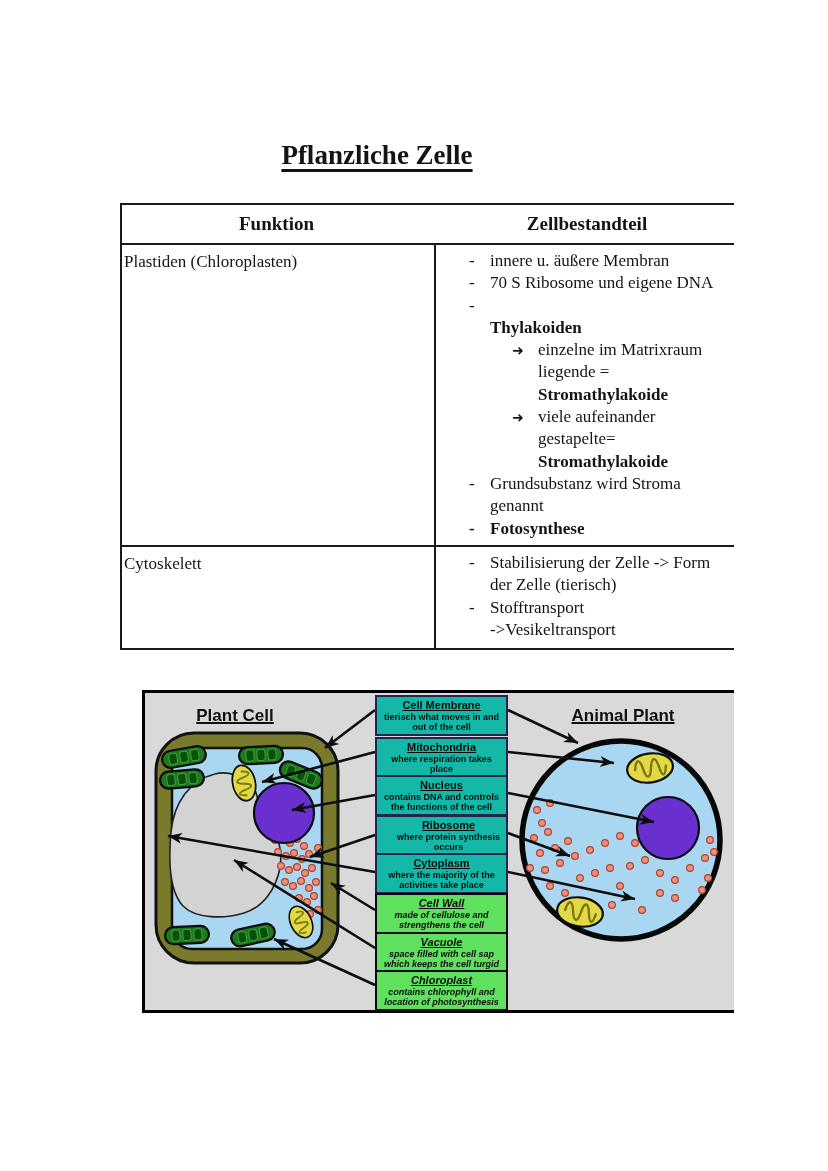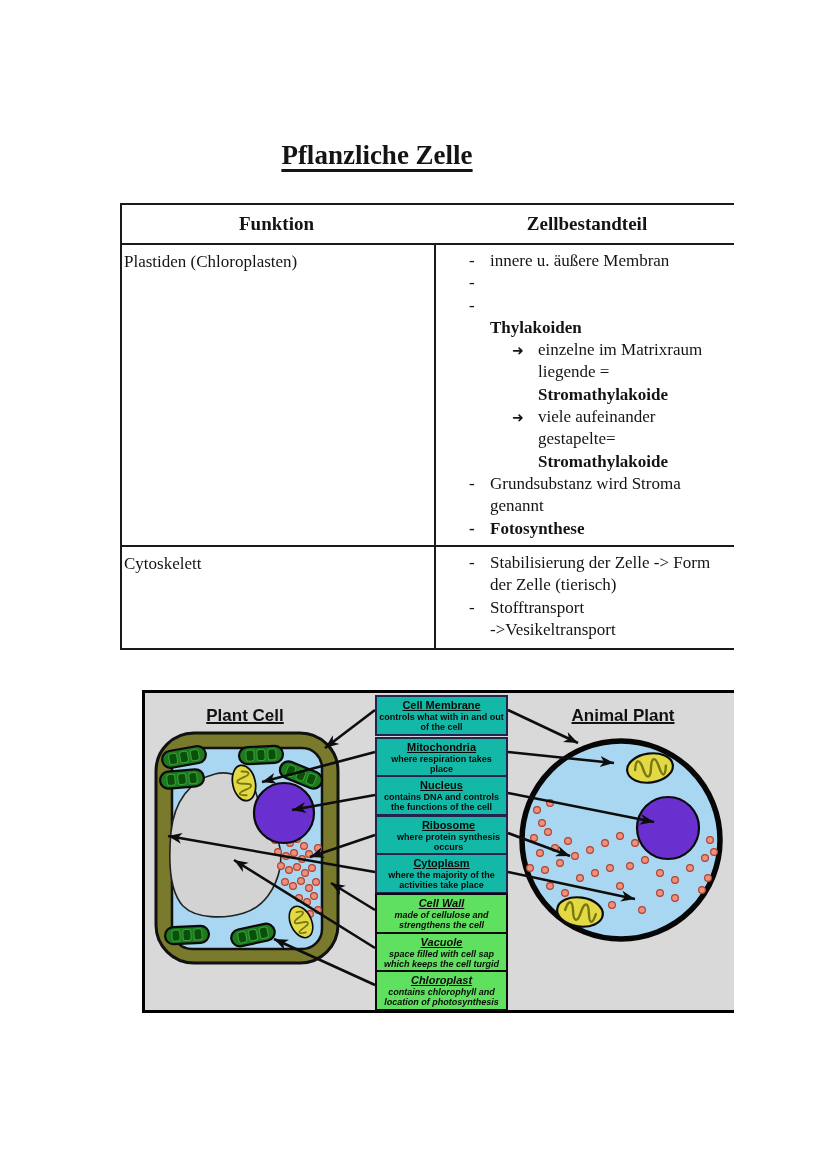--- a/index.html
+++ b/index.html
@@ -29,21 +29,21 @@
   .fi .mk.arrowmk{font-family:"DejaVu Sans",sans-serif;font-size:14px;width:26px;}
   .b{font-weight:bold;}
 
   
   .diagram{position:absolute;left:122px;top:690px;width:596px;height:323px;
            background:#d9d9d9;border:3px solid #000;box-sizing:border-box;}
   .dg-svg{position:absolute;left:0;top:0;}
   .cellname{position:absolute;width:140px;text-align:center;
             font-family:"Liberation Sans",sans-serif;font-weight:bold;font-size:17px;
             text-decoration:underline;text-decoration-thickness:2px;color:#111;}
-  .cellname.plant{left:30px;top:13px;}
+  .cellname.plant{left:20px;top:13px;}
   .cellname.animal{left:408px;top:13px;}
   .lbox{position:absolute;left:230px;width:133px;box-sizing:border-box;text-align:center;
         font-family:"Liberation Sans",sans-serif;font-weight:bold;padding:2px 2px;color:#0a0a0a;}
   .lbox.blue{background:#14b8a6;border:2px solid #23234f;}
   .lbox.green{background:#5fe05f;border:2px solid #0a0a0a;font-style:italic;}
   .lbox .lt{font-size:11px;line-height:1.15;text-decoration:underline;}
   .lbox .ld{font-size:9px;line-height:1.14;}
 
   
   .wall{fill:#7a7a2d;stroke:#111;stroke-width:3;}
@@ -75,20 +75,21 @@
         <span>Plastiden (Chloroplasten)</span>
       </div>
       <div class="tcell right">
         <div class="func-list">
             <div class="fi">
               <span class="mk">-</span>
               <span class="tx"><span>innere u. äußere Membran</span></span>
             </div>
             <div class="fi">
               <span class="mk">-</span>
+              <span class="tx"><span>70 S Ribosome und eigene DNA</span></span>
             </div>
             <div class="fi">
               <span class="mk">-</span>
               <span class="tx"><br><span class="b">Thylakoiden</span></span>
             </div>
             <div class="fi ind1">
               <span class="mk arrowmk">➜</span>
               <span class="tx"><span>einzelne im Matrixraum</span><br><span>liegende =</span><br><span class="b">Stromathylakoide</span></span>
             </div>
             <div class="fi ind1">
@@ -251,21 +252,21 @@
           <line class="arrowline" x1="366" y1="143" x2="428" y2="166"></line>
           <line class="arrowline" x1="366" y1="182" x2="493" y2="209"></line>
         </g>
     </svg>
 
     <div class="cellname plant">Plant Cell</div>
     <div class="cellname animal">Animal Plant</div>
     <div id="labels">
         <div class="lbox blue" style="top: 2px;">
           <div class="lt">Cell Membrane</div>
-          <div class="ld">controls what with in and out of the cell</div>
+          <div class="ld">tierisch what moves in and out of the cell</div>
         </div>
         <div class="lbox blue" style="top: 44px;">
           <div class="lt">Mitochondria</div>
           <div class="ld">where respiration takes place</div>
         </div>
         <div class="lbox blue" style="top: 82px;">
           <div class="lt">Nucleus</div>
           <div class="ld">contains DNA and controls the functions of the cell</div>
         </div>
         <div class="lbox blue" style="top: 122px; padding-left: 16px;">

